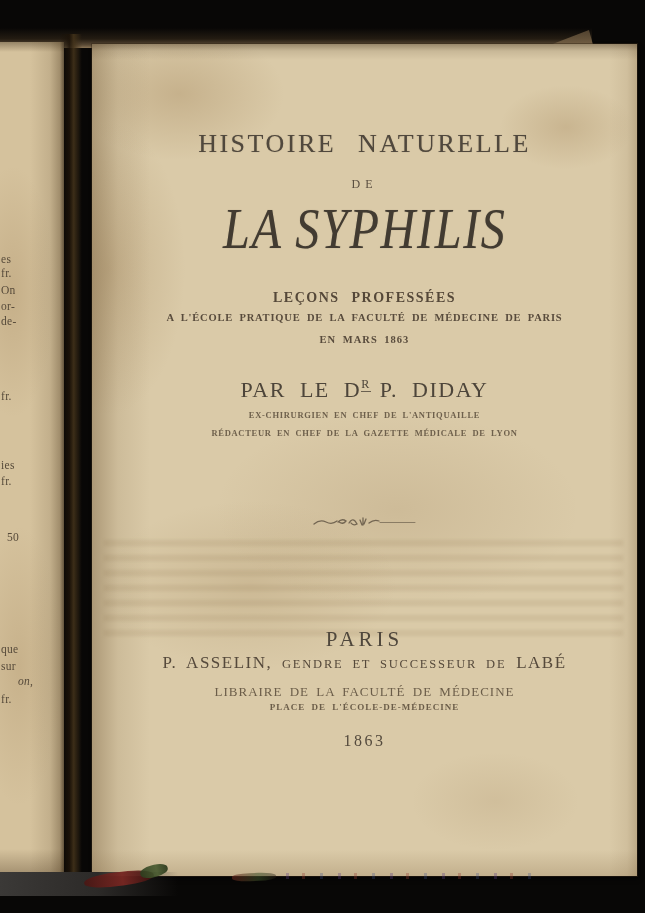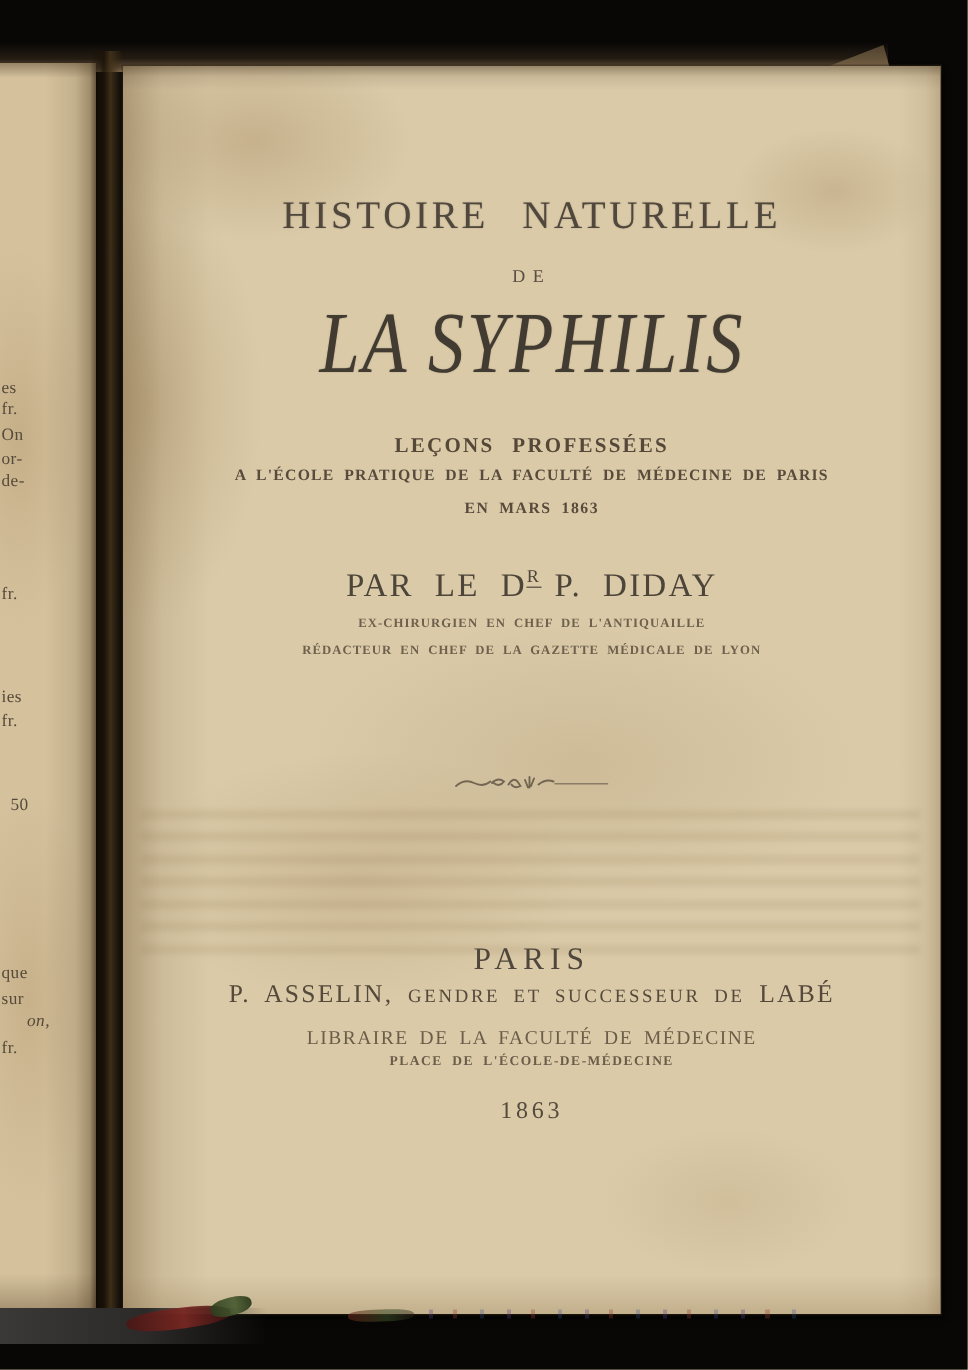--- a/index.html
+++ b/index.html
@@ -51,21 +51,21 @@
 
   
   .gutter{
     position:absolute;left:60px;top:34px;width:22px;height:846px;
     background:linear-gradient(90deg,rgba(30,20,8,0) 0,rgba(28,19,9,.88) 42%,rgba(66,50,26,.9) 62%,rgba(30,20,8,0) 100%);
     filter:blur(.4px);
   }
 
   
   .page{
-    position:absolute;left:82px;top:44px;width:545px;height:832px;
+    position:absolute;left:92px;top:44px;width:545px;height:832px;
     background-color:#dacaa8;
     background-image:
       linear-gradient(180deg,rgba(70,52,30,.45) 0,rgba(70,52,30,.12) 7px,rgba(0,0,0,0) 16px),
       linear-gradient(0deg,rgba(140,115,78,.30) 0,rgba(0,0,0,0) 26px),
       linear-gradient(90deg,rgba(110,85,50,.42) 0,rgba(110,85,50,.12) 26px,rgba(0,0,0,0) 58px),
       linear-gradient(270deg,rgba(120,95,60,.30) 0,rgba(120,95,60,.10) 10px,rgba(0,0,0,0) 28px),
       radial-gradient(150px 95px at 16% 6%,rgba(152,120,76,.30),rgba(0,0,0,0) 70%),
       radial-gradient(110px 210px at 3% 27%,rgba(152,120,76,.28),rgba(0,0,0,0) 70%),
       radial-gradient(95px 60px at 87% 10%,rgba(152,120,76,.26),rgba(0,0,0,0) 70%),
       radial-gradient(210px 120px at 29% 65%,rgba(146,115,72,.20),rgba(0,0,0,0) 70%),

